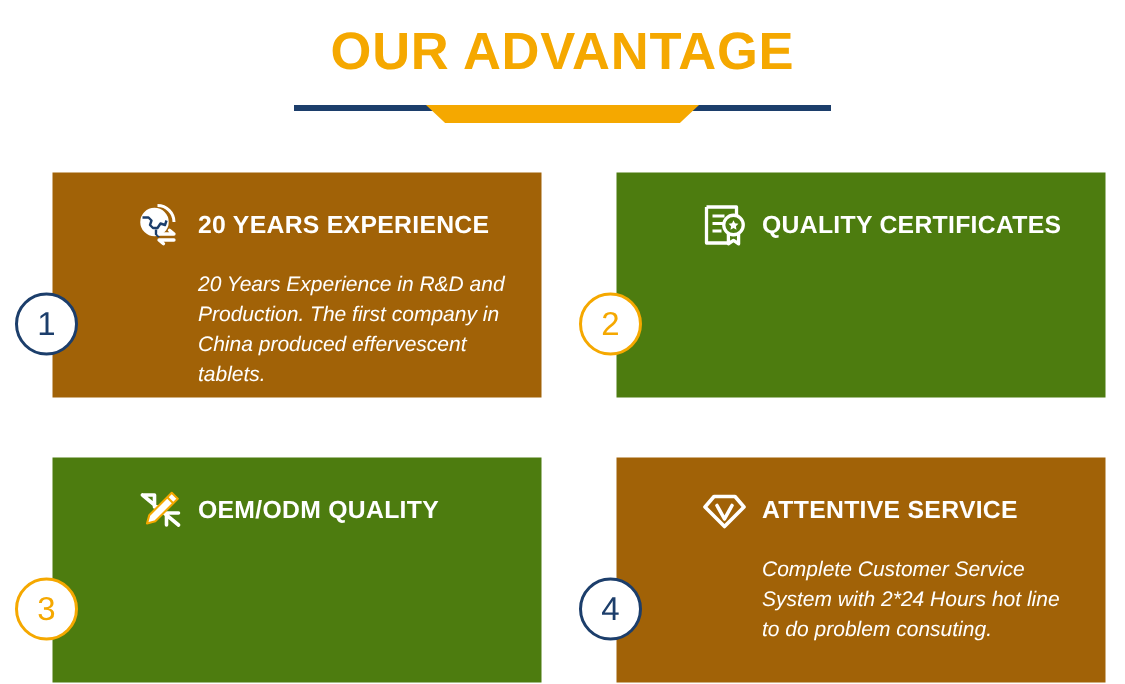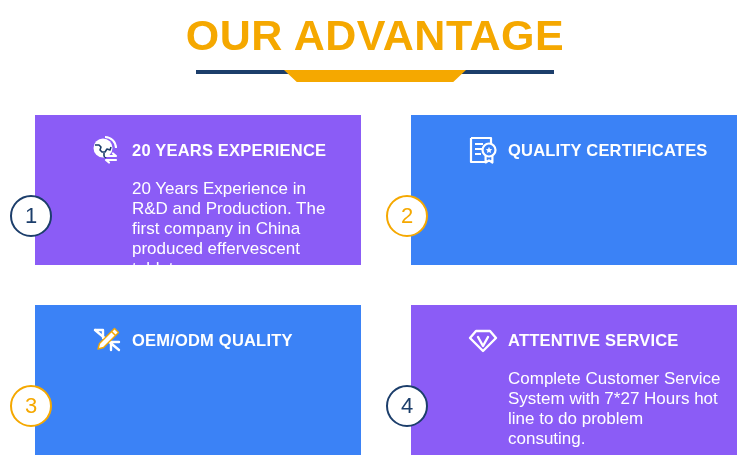--- a/index.html
+++ b/index.html
@@ -22,21 +22,21 @@
     top: 0;
     width: 750px;
     height: 92px;
   }
   .page-title {
     position: absolute;
     left: 0;
     top: 14px;
     width: 750px;
     text-align: center;
-    font-size: 43px;
+    font-size: 35px;
     font-weight: bold;
     letter-spacing: 0.5px;
     color: #F5A800;
     line-height: 42px;
   }
   .title-rule {
     position: absolute;
     left: 196px;
     top: 70px;
     width: 358px;
@@ -61,22 +61,22 @@
     width: 750px;
     height: 364px;
   }
   .card {
     position: absolute;
     width: 326px;
     height: 150px;
     box-sizing: border-box;
     padding: 18px 16px 10px 56px;
   }
-  .card.navy { background: #8b5cf6; }
-  .card.orange { background: #3b82f6; }
+  .card.navy { background: #a16207; }
+  .card.orange { background: #4d7c0f; }
 
   .card-pos-1 { left: 35px;  top: 23px; }
   .card-pos-2 { left: 411px; top: 23px; }
   .card-pos-3 { left: 35px;  top: 213px; }
   .card-pos-4 { left: 411px; top: 213px; }
 
   
   .badge {
     position: absolute;
     width: 42px;
@@ -114,24 +114,25 @@
   .card-title {
     font-size: 16.5px;
     font-weight: bold;
     color: #ffffff;
     letter-spacing: 0.2px;
     white-space: nowrap;
   }
   .card-body {
     margin-top: 12px;
     margin-left: 41px;
-    font-size: 17px;
+    font-size: 14px;
     line-height: 20px;
     color: #ffffff;
     max-width: 250px;
+    font-style: italic;
   }
 </style>
 </head>
 <body>
 
 <div class="header">
   <div class="page-title">OUR ADVANTAGE</div>
   <div class="title-rule"></div>
   <div class="title-tab-inner"></div>
 </div>
@@ -191,17 +192,17 @@
   <div class="card navy card-pos-4">
     <div class="card-head">
       <span class="card-icon">
         <svg viewBox="0 0 32 32" width="32" height="32">
           <path d="M9 7 h14 l6 7 -13 13 -13 -13 z" fill="none" stroke="#ffffff" stroke-width="2.4" stroke-linejoin="round"></path>
           <path d="M11 13 l5 9 5 -9" fill="none" stroke="#ffffff" stroke-width="2.4" stroke-linejoin="round" stroke-linecap="round"></path>
         </svg>
       </span>
       <span class="card-title">ATTENTIVE SERVICE</span>
     </div>
-    <div class="card-body">Complete Customer Service System with 7*27 Hours hot line to do problem consuting.</div>
+    <div class="card-body">Complete Customer Service System with 2*24 Hours hot line to do problem consuting.</div>
   </div>
   <div class="badge navy badge-pos-4">4</div>
 
 </div>
 
 </body></html>

